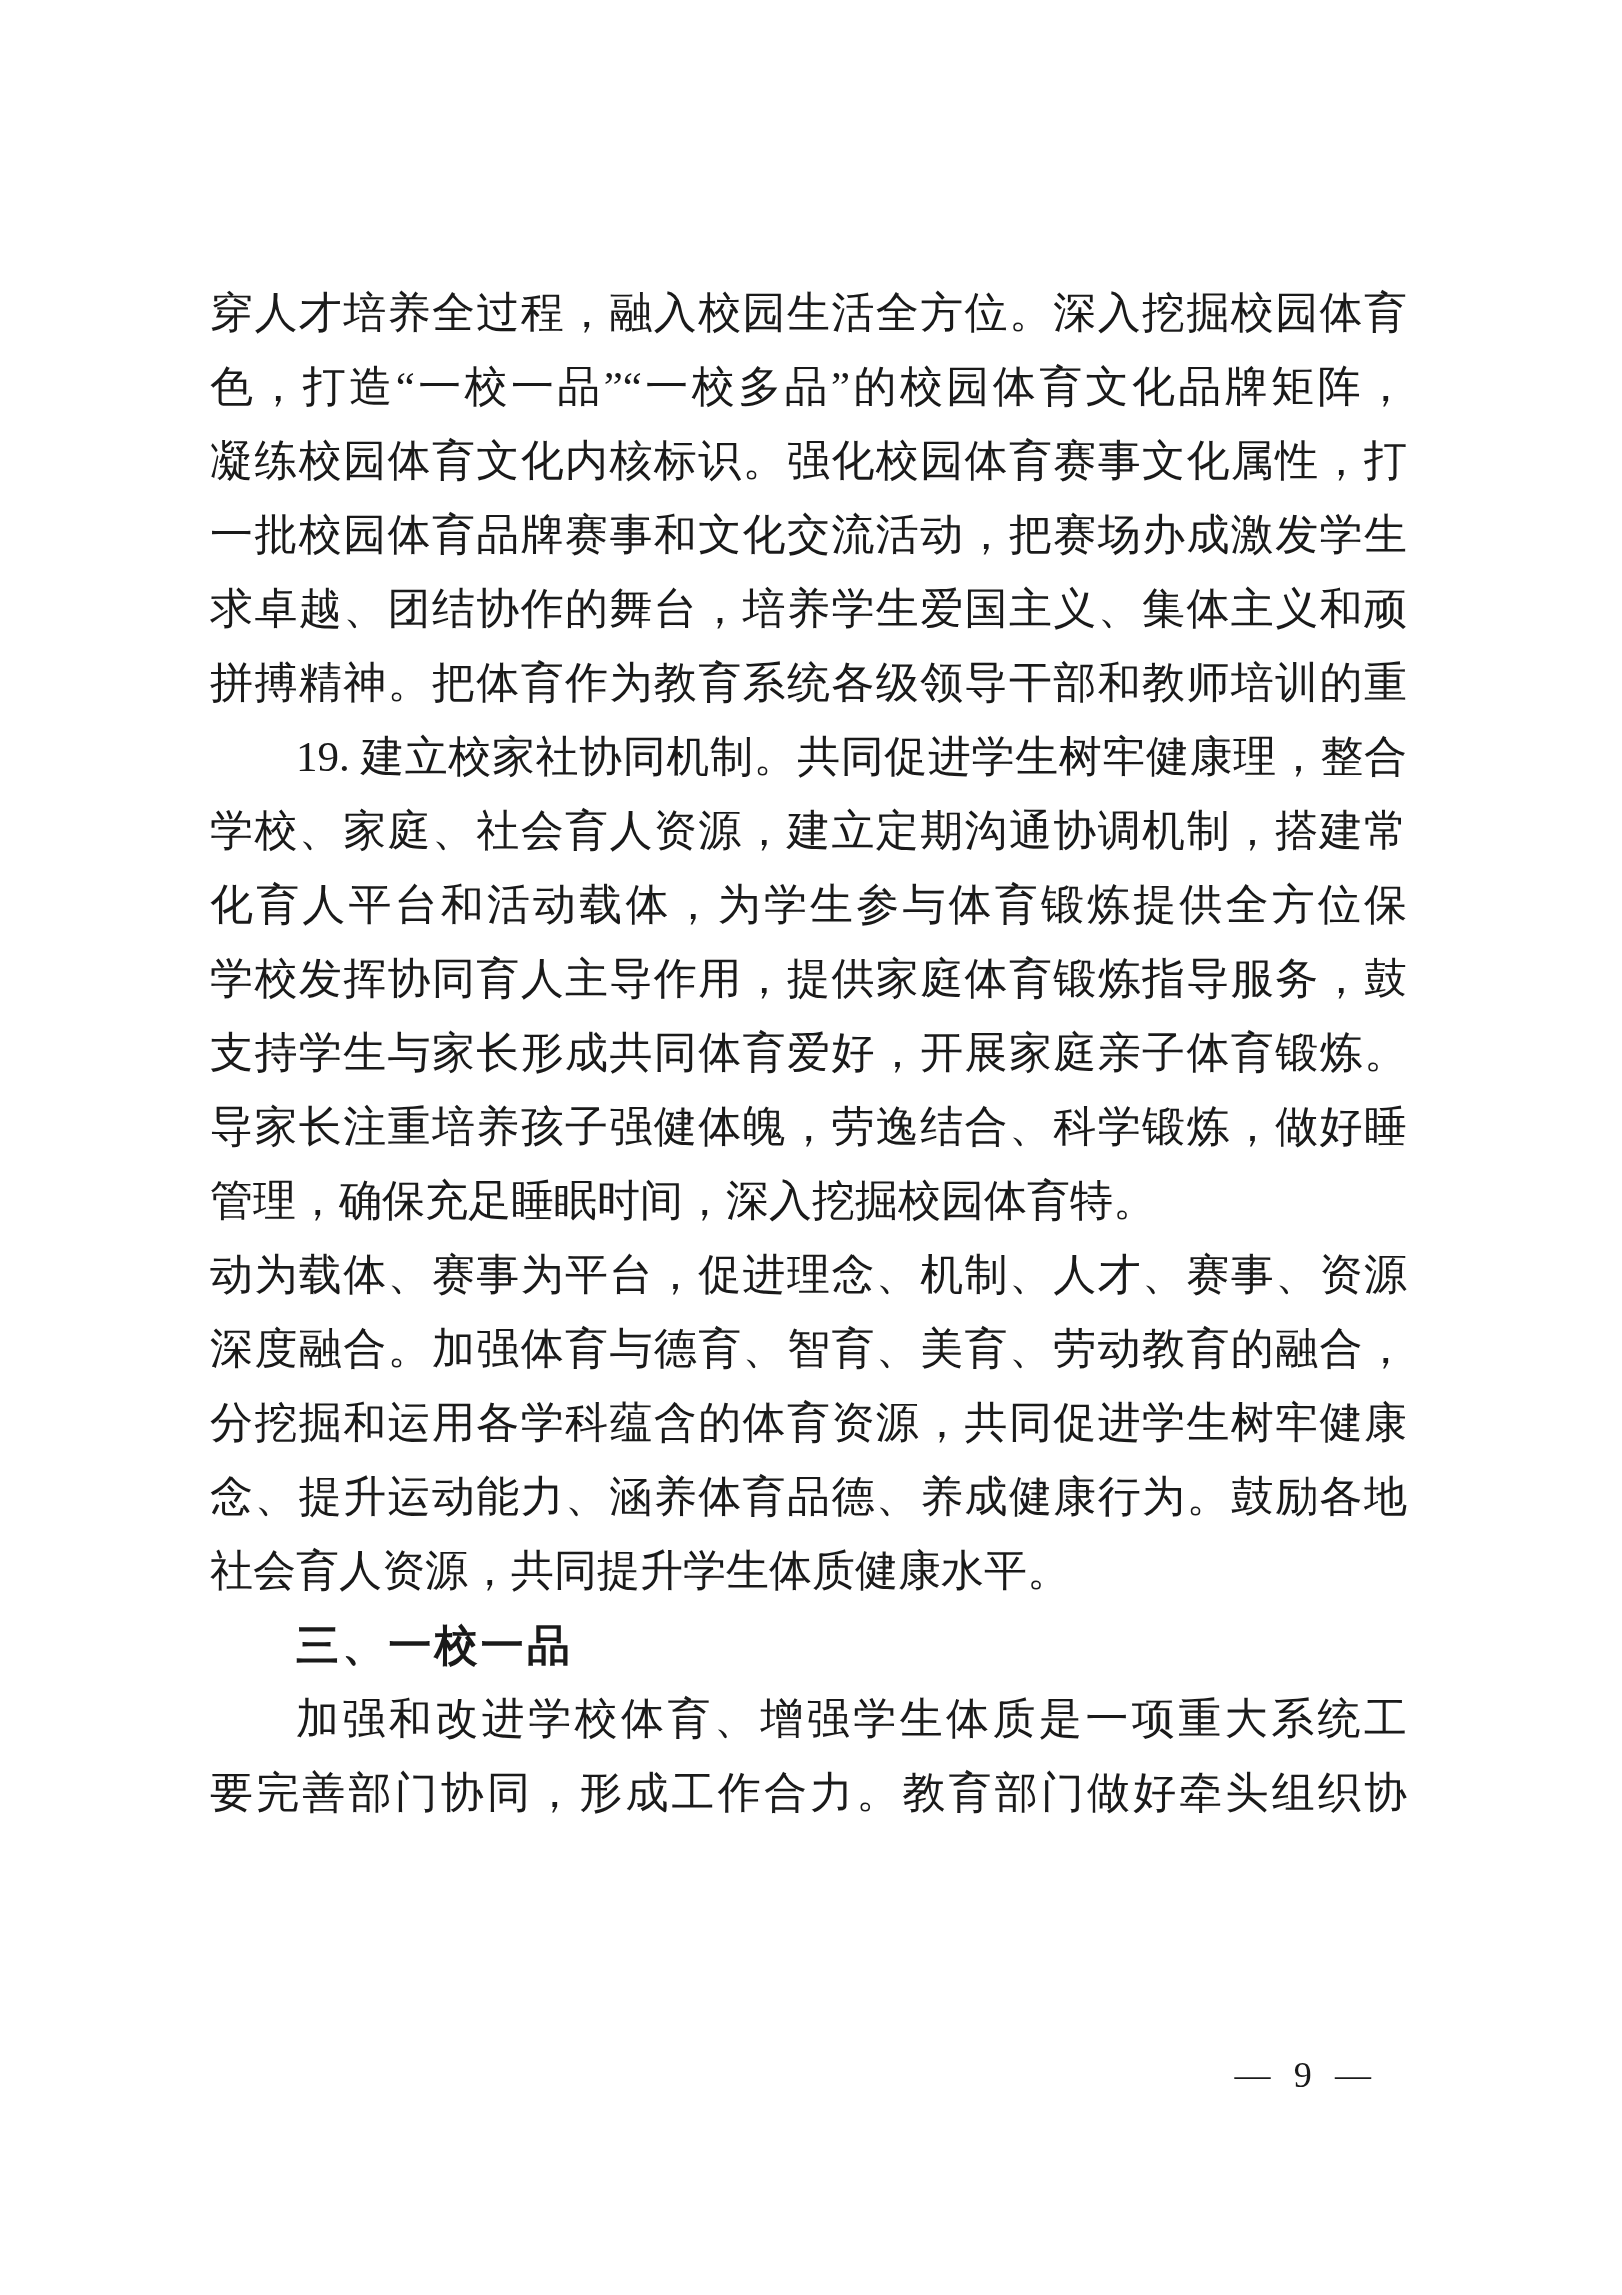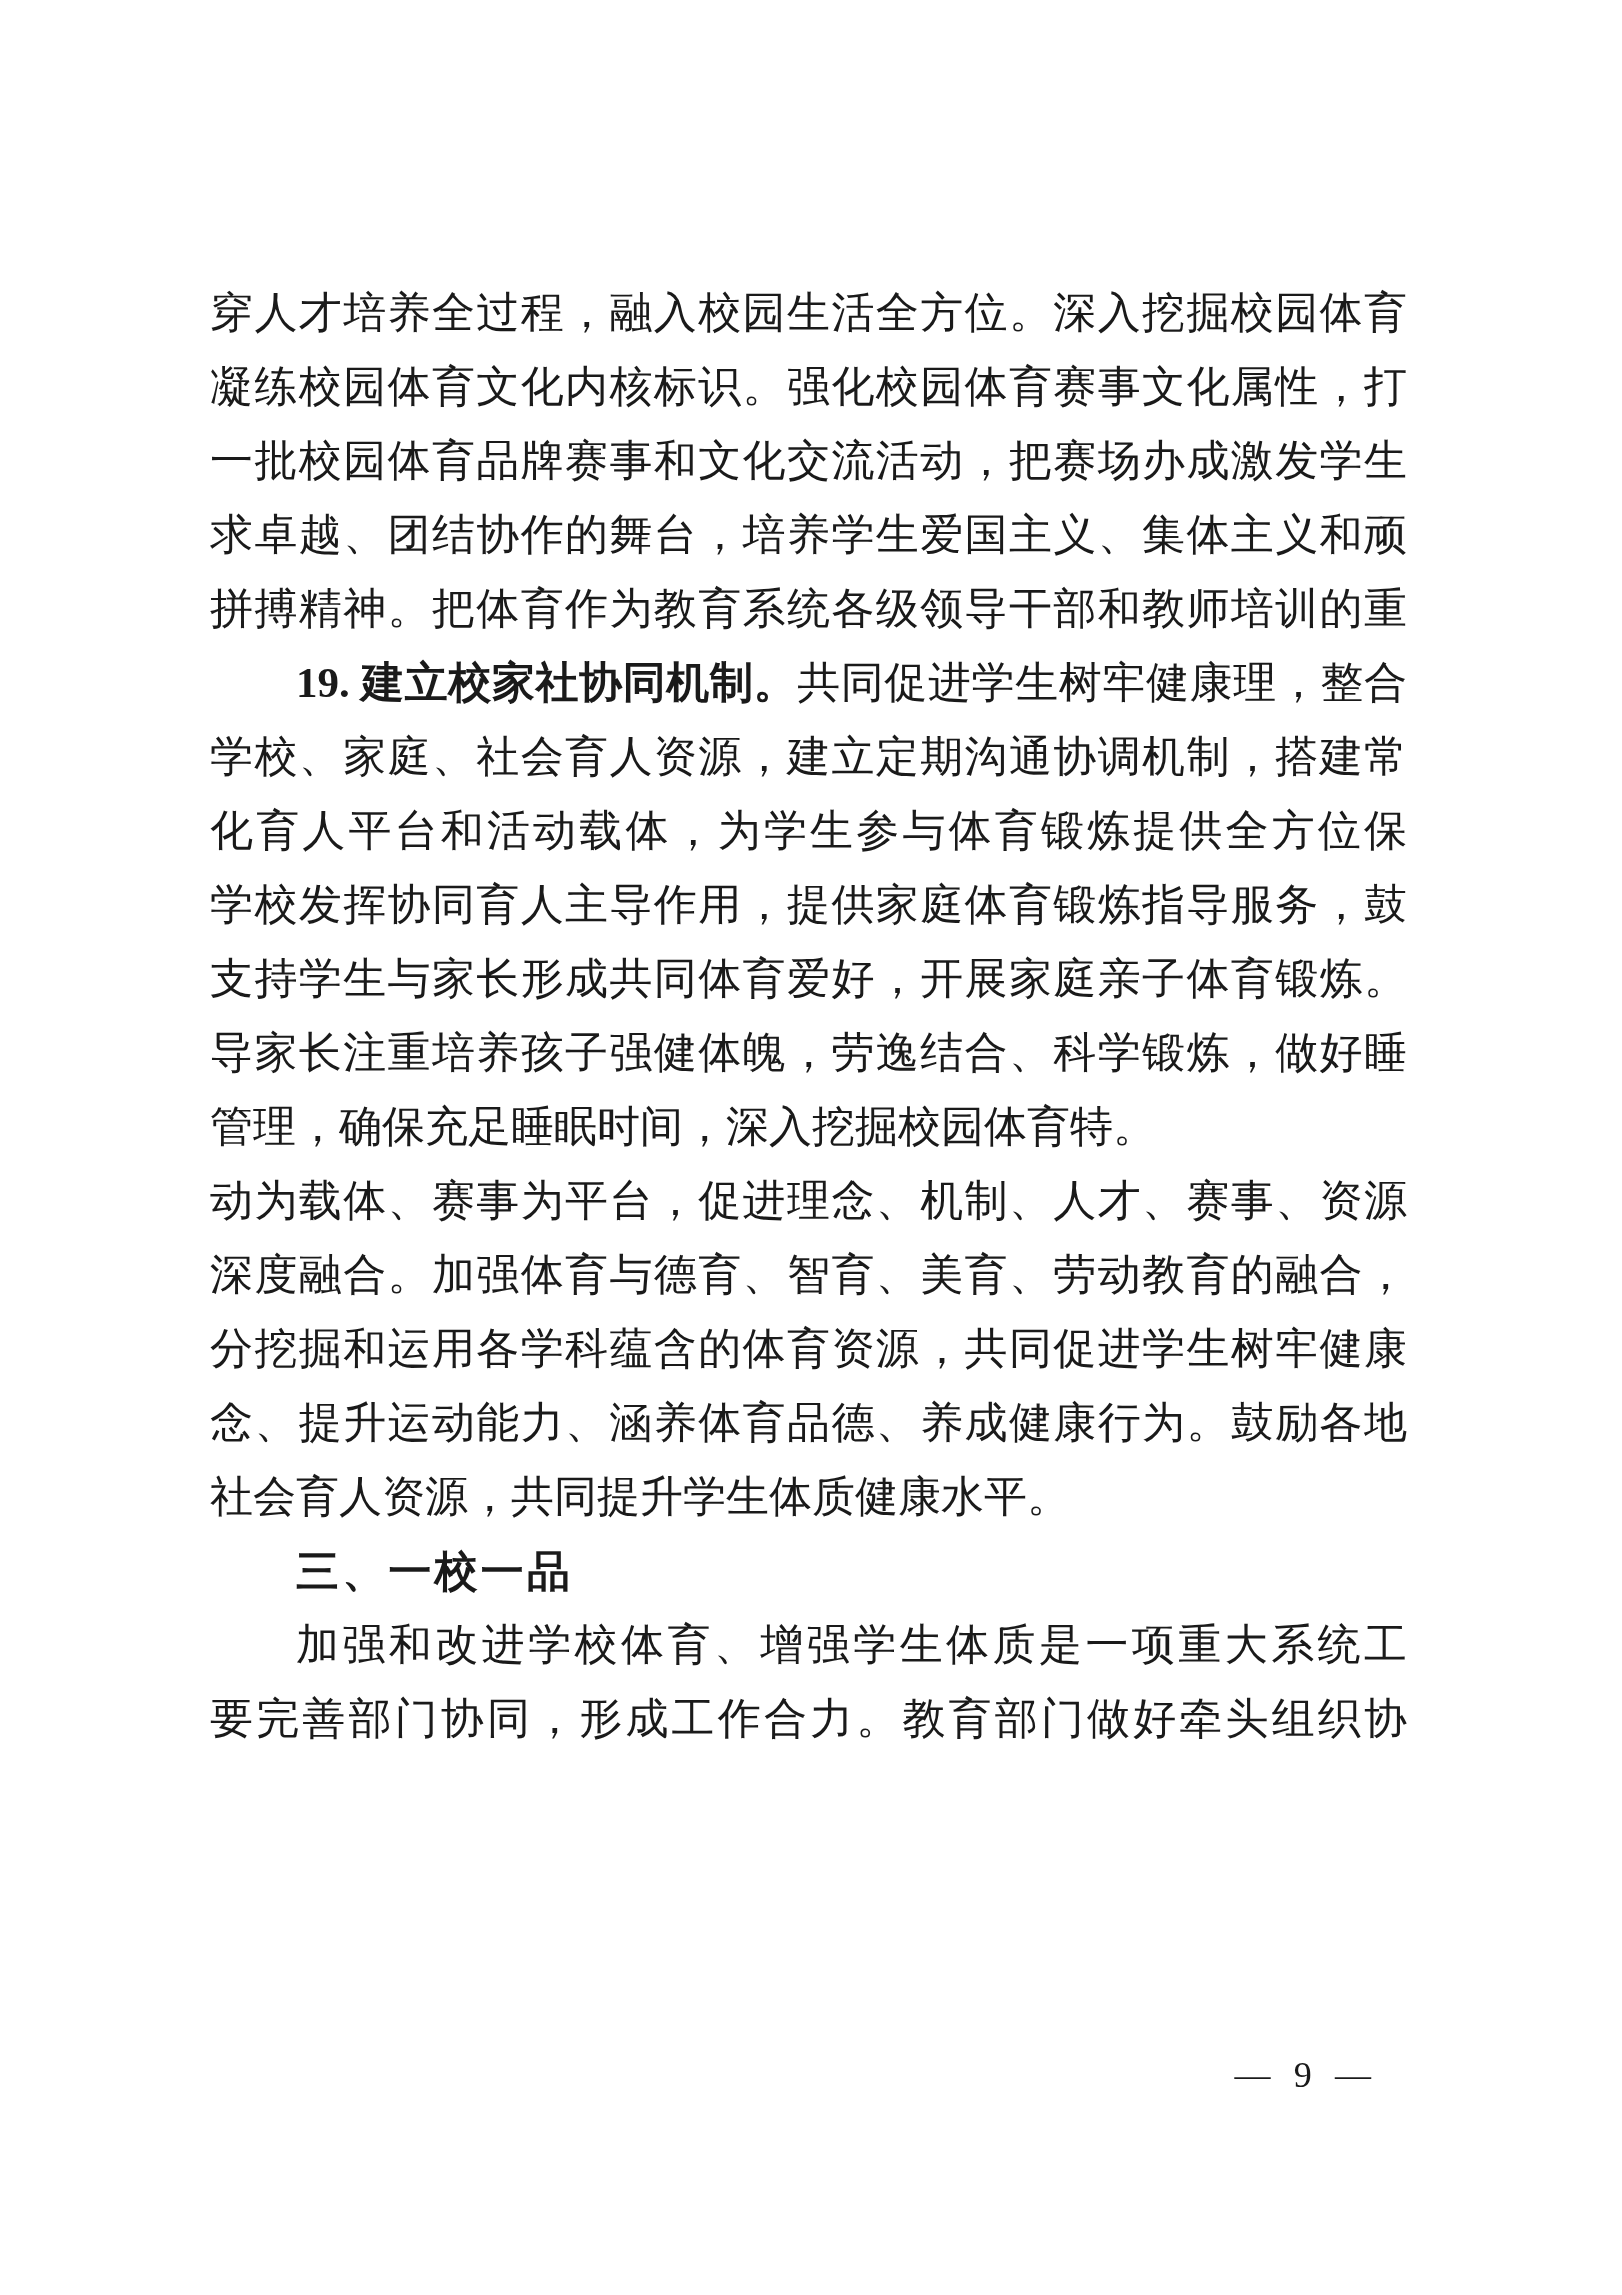--- a/index.html
+++ b/index.html
@@ -37,21 +37,21 @@
     white-space: nowrap;
   }
   .line.fill {
     white-space: normal;
     text-align-last: justify;
   }
   .line.indent {
     padding-left: 86px;
   }
   .seg.bold {
-    font-weight: 700;
+    font-weight: 400;
   }
   .heading-kai {
     font-weight: 700;
   }
   .heading-hei {
     font-family: "Liberation Sans", sans-serif;
     font-weight: 700;
     letter-spacing: 3.2px;
   }
   .page-number {
@@ -64,20 +64,21 @@
     word-spacing: 14.3px;
     font-family: "Liberation Serif", serif;
   }
 </style>
 </head>
 <body>
 
 <div class="page">
   <div class="doc-body">
       <div class="line body fill"><span class="seg">穿人才培养全过程，融入校园生活全方位。深入挖掘校园体育特</span></div>
+      <div class="line body fill"><span class="seg">色，打造“一校一品”“一校多品”的校园体育文化品牌矩阵，</span></div>
       <div class="line body fill"><span class="seg">凝练校园体育文化内核标识。强化校园体育赛事文化属性，打造</span></div>
       <div class="line body fill"><span class="seg">一批校园体育品牌赛事和文化交流活动，把赛场办成激发学生追</span></div>
       <div class="line body fill"><span class="seg">求卓越、团结协作的舞台，培养学生爱国主义、集体主义和顽强</span></div>
       <div class="line body fill"><span class="seg">拼搏精神。把体育作为教育系统各级领导干部和教师培训的重要</span></div>
       <div class="line body indent fill"><span class="seg bold">19. 建立校家社协同机制。</span><span class="seg">共同促进学生树牢健康理，整合</span></div>
       <div class="line body fill"><span class="seg">学校、家庭、社会育人资源，建立定期沟通协调机制，搭建常态</span></div>
       <div class="line body fill"><span class="seg">化育人平台和活动载体，为学生参与体育锻炼提供全方位保障。</span></div>
       <div class="line body fill"><span class="seg">学校发挥协同育人主导作用，提供家庭体育锻炼指导服务，鼓励</span></div>
       <div class="line body fill"><span class="seg">支持学生与家长形成共同体育爱好，开展家庭亲子体育锻炼。引</span></div>
       <div class="line body fill"><span class="seg">导家长注重培养孩子强健体魄，劳逸结合、科学锻炼，做好睡眠</span></div>

